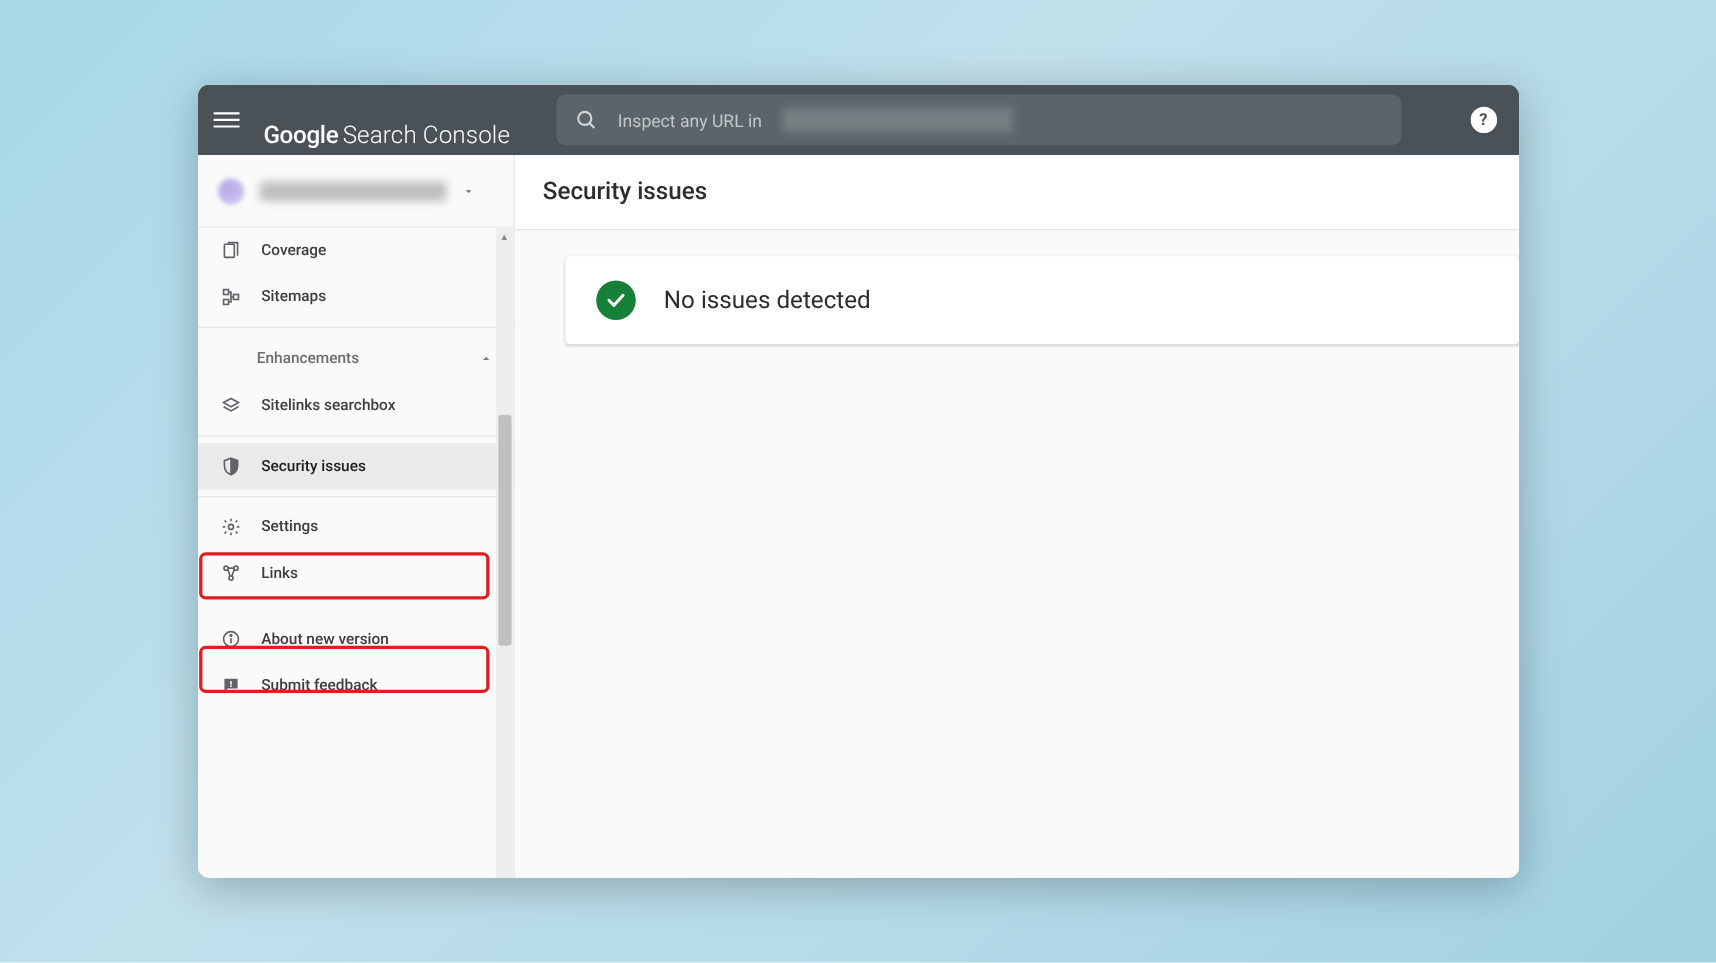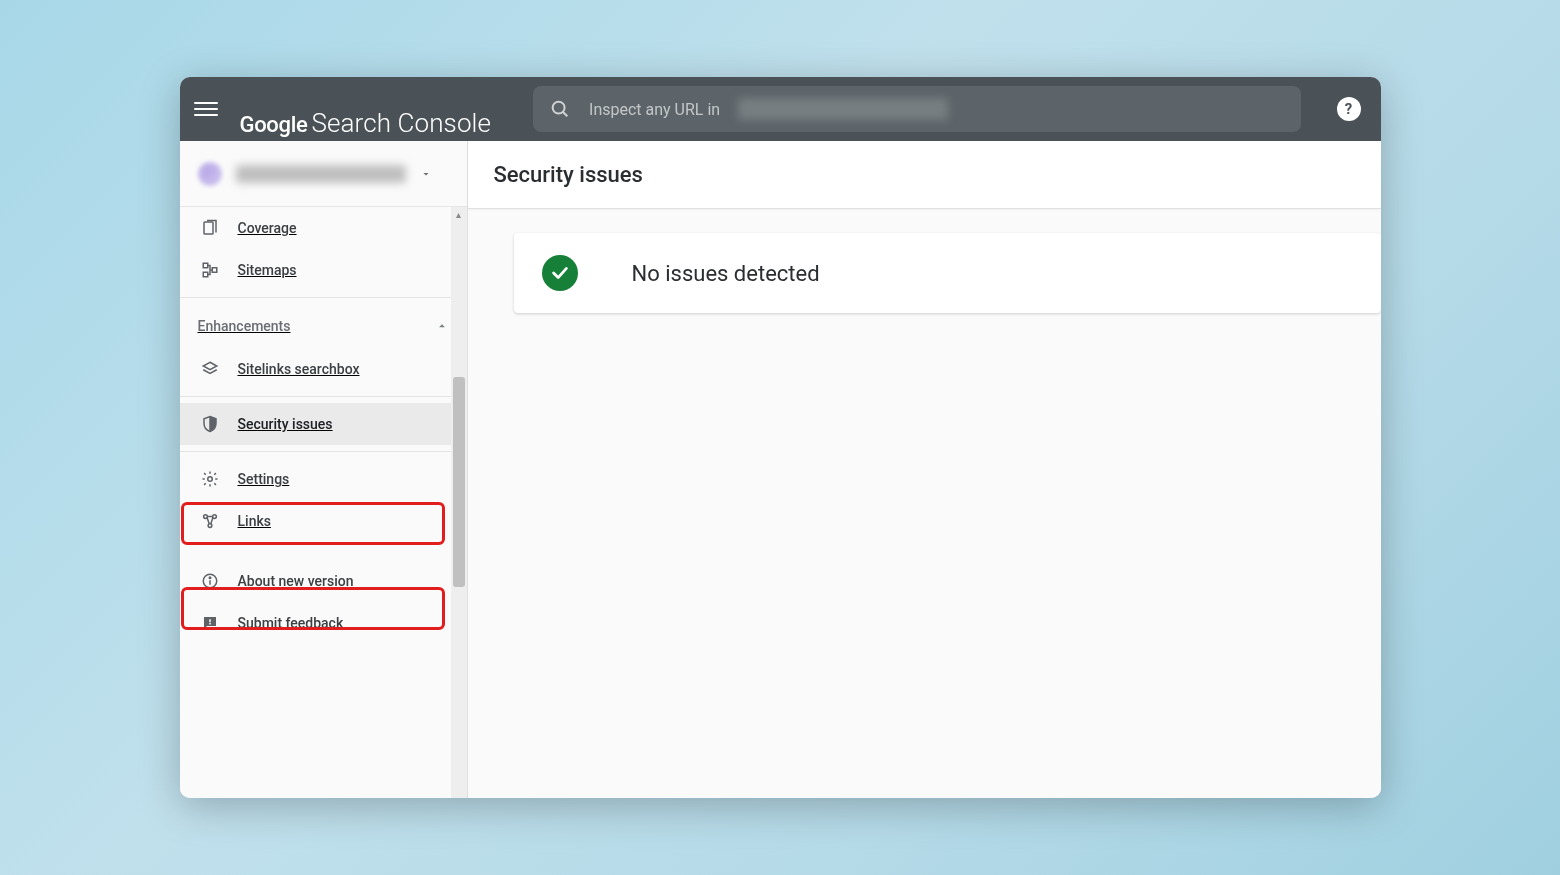--- a/index.html
+++ b/index.html
@@ -37,21 +37,21 @@
   }
   .hamburger span { display:block; height: 2px; background: #fff; border-radius: 1px; }
   .brand {
     display: flex; align-items: baseline; gap: 4px;
     color: #fff;
   }
   .brand-google {
     font-size: 22px; font-weight: 500; letter-spacing: -0.3px;
   }
   .brand-sc {
-    font-size: 26px; font-weight: 300; letter-spacing: 0.1px; margin-top: 28px;
+    font-size: 22px; font-weight: 300; letter-spacing: 0.1px; margin-top: 28px;
   }
   .searchbar {
     flex: 1;
     max-width: 768px;
     height: 46px;
     background: #5d6469;
     border-radius: 8px;
     display: flex;
     align-items: center;
     padding: 0 16px;
@@ -112,35 +112,36 @@
     background: #eeeeee;
   }
   .scroll-up-arrow, .scroll-down-arrow {
     position: absolute; left: 0; right: 0; text-align: center; color: #8a8a8a; font-size: 10px;
   }
   .scroll-up-arrow { top: 2px; }
   .scroll-thumb {
     position: absolute; left: 2px; width: 12px; background: #c0c0c0; border-radius: 3px;
     top: 170px; height: 210px;
   }
-  .nav-inner { padding-top: 0px; text-decoration: underline; }
+  .nav-inner { padding-top: 0px; }
   .nav-item {
     display: flex; align-items: center; gap: 18px;
     height: 42px; padding: 0 18px 0 20px;
     color: #3c4043; font-size: 14px; font-weight: 500;
     cursor: pointer;
   }
   .nav-item .ic { width: 20px; display:flex; align-items:center; justify-content:center; color:#5f6368; }
   .nav-item.selected { background: #eaeaea; color: #202124; }
   .nav-item.selected .ic { color: #3c4043; }
   .nav-section {
     display:flex; align-items:center; justify-content:space-between;
     padding: 0 18px; height: 44px;
     color: #6a6e73; font-size: 14px; font-weight: 500;
     cursor: pointer;
+    margin-left: 36px;
   }
   .nav-section .chev { color: #7a7e82; }
   .divider { height: 1px; background: #e4e4e4; margin: 6px 0; }
   .highlight-box {
     position: absolute;
     border: 3px solid #e11d1d;
     border-radius: 6px;
     pointer-events: none;
     z-index: 5;
   }
@@ -169,21 +170,21 @@
     background: #fff;
     border-radius: 4px;
     box-shadow: 0 1px 3px rgba(0,0,0,0.18);
     padding: 22px 28px;
     display: flex; align-items: center; gap: 26px;
   }
   .check-circ {
     width: 36px; height: 36px; border-radius: 50%; background: #178038;
     display:flex; align-items:center; justify-content:center;
   }
-  .card-text { font-size: 22px; color: #2b2e31; font-weight: 400; margin-left: 28px; }
+  .card-text { font-size: 22px; color: #2b2e31; font-weight: 400; }
   svg { display:block; }
 </style>
 </head>
 <body>
 
 <div class="window">
 
   <div class="topbar">
     <div class="hamburger">
       <span></span>

